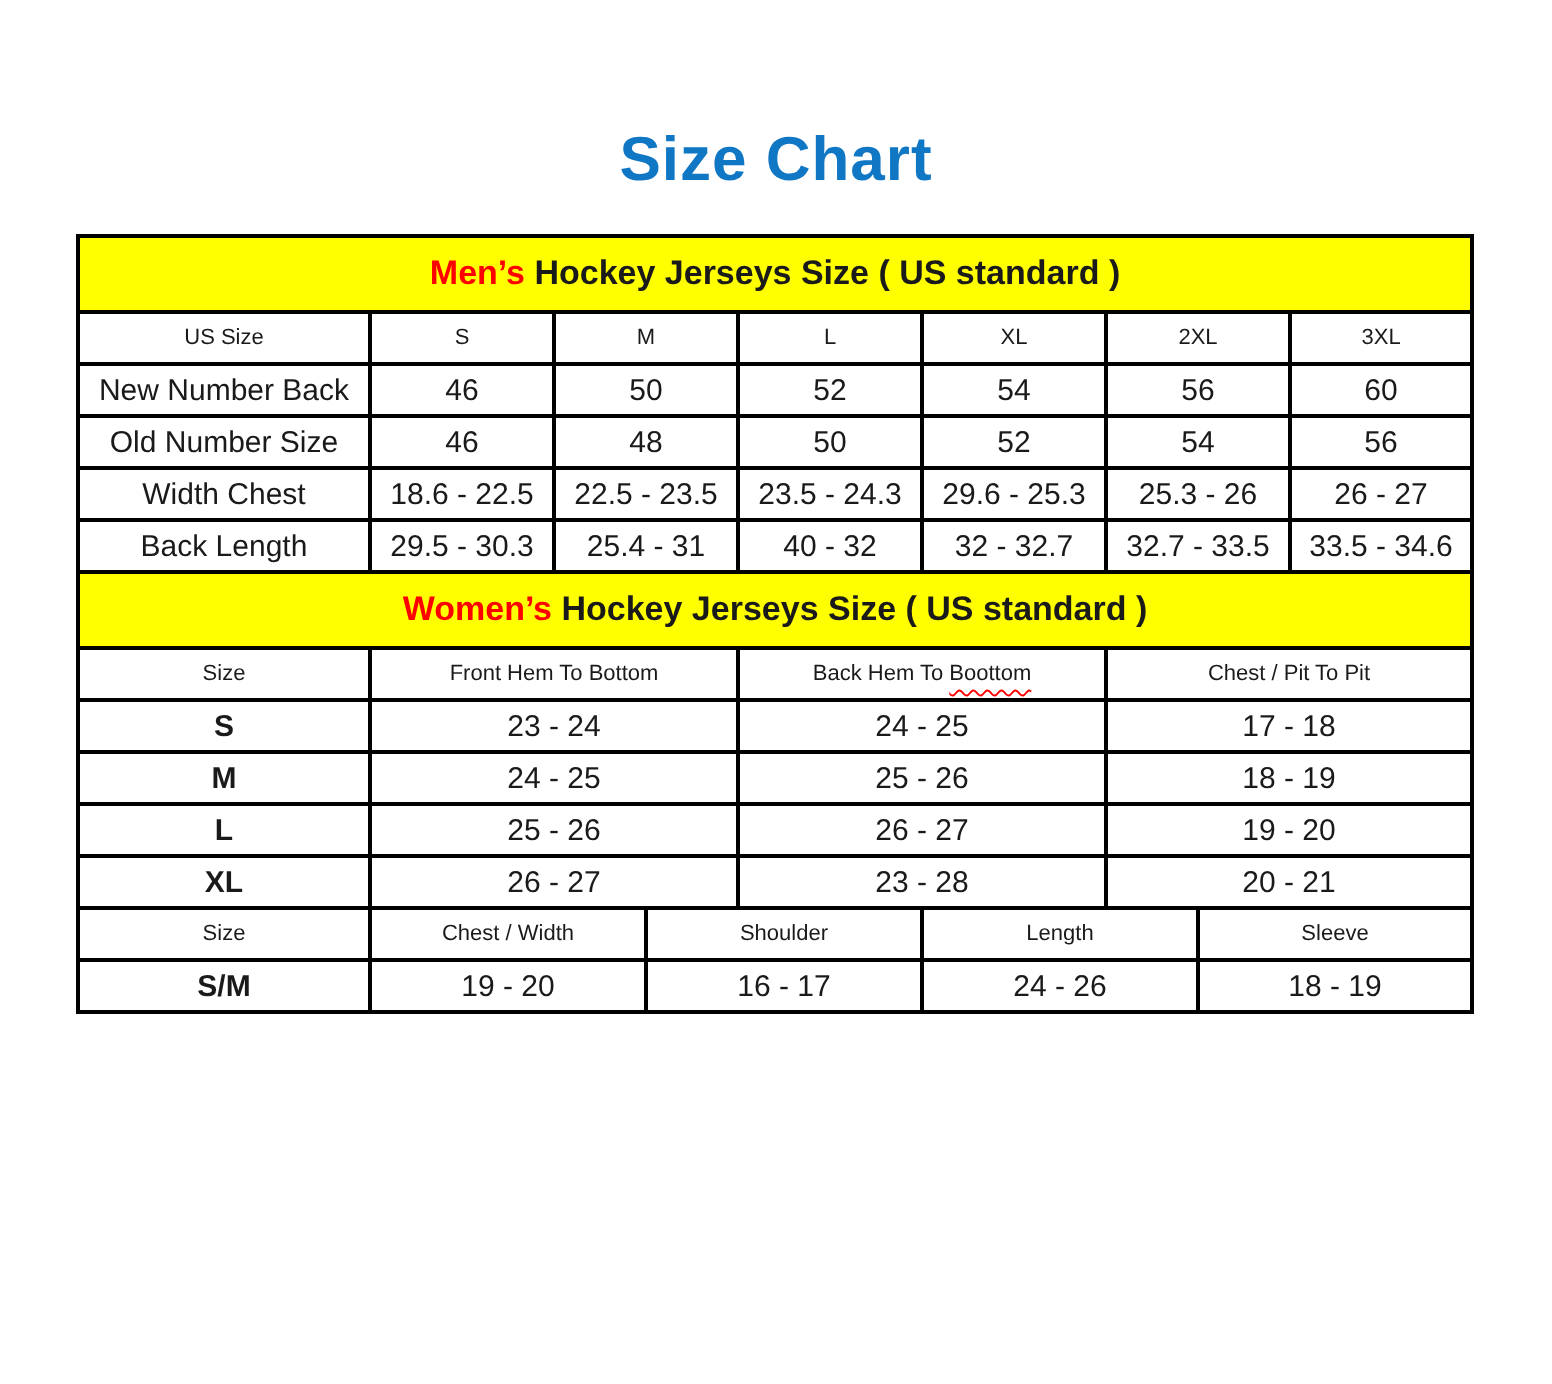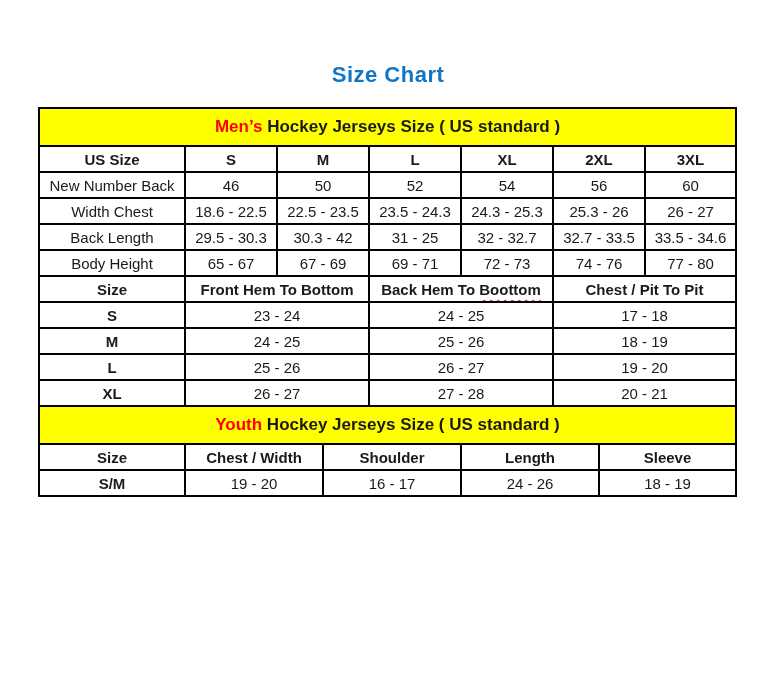--- a/index.html
+++ b/index.html
@@ -12,21 +12,21 @@
   html, body {
     width: 776px; height: 692px;
     background: #ffffff;
     font-family: "Liberation Sans", sans-serif;
     color: #1a1a1a;
     overflow: hidden;
   }
   .page-title {
     margin-top: 62px;
     text-align: center;
-    font-size: 22px;
+    font-size: 31px;
     font-weight: 700;
     color: var(--blue);
     letter-spacing: 0.5px;
   }
   .chart-wrap {
     width: 697px;
     margin: 19px 0 0 38px;
   }
   table.size-table {
     border-collapse: collapse;
@@ -45,22 +45,22 @@
   td.section-header-cell {
     background: var(--yellow);
     height: 38px;
     font-size: 17px;
     font-weight: 700;
     border-width: 3px 2px 3px 2px;
   }
   td.section-header-cell .accent { color: var(--red); }
   td.col-header {
     height: 26px;
-    font-size: 15px;
-    font-weight: 700;
+    font-size: 11px;
+    font-weight: 400;
   }
   td.row-label, td.value {
     height: 26px;
     font-size: 15px;
     font-weight: 400;
   }
   td.row-label.bold { font-weight: 700; }
   .wavy {
     text-decoration: underline;
     text-decoration-style: wavy;
@@ -102,57 +102,60 @@
         <tr>
           <td class="row-label">New Number Back</td>
           <td class="value">46</td>
           <td class="value">50</td>
           <td class="value">52</td>
           <td class="value">54</td>
           <td class="value">56</td>
           <td class="value">60</td>
         </tr>
         <tr>
+          <td class="row-label">Old Number Size</td>
+          <td class="value">46</td>
+          <td class="value">48</td>
+          <td class="value">50</td>
+          <td class="value">52</td>
+          <td class="value">54</td>
+          <td class="value">56</td>
+        </tr>
+        <tr>
           <td class="row-label">Width Chest</td>
           <td class="value">18.6 - 22.5</td>
           <td class="value">22.5 - 23.5</td>
           <td class="value">23.5 - 24.3</td>
-          <td class="value">24.3 - 25.3</td>
+          <td class="value">29.6 - 25.3</td>
           <td class="value">25.3 - 26</td>
           <td class="value">26 - 27</td>
         </tr>
         <tr>
           <td class="row-label">Back Length</td>
           <td class="value">29.5 - 30.3</td>
-          <td class="value">30.3 - 42</td>
-          <td class="value">31 - 25</td>
+          <td class="value">25.4 - 31</td>
+          <td class="value">40 - 32</td>
           <td class="value">32 - 32.7</td>
           <td class="value">32.7 - 33.5</td>
           <td class="value">33.5 - 34.6</td>
-        </tr>
-        <tr>
-          <td class="row-label">Body Height</td>
-          <td class="value">65 - 67</td>
-          <td class="value">67 - 69</td>
-          <td class="value">69 - 71</td>
-          <td class="value">72 - 73</td>
-          <td class="value">74 - 76</td>
-          <td class="value">77 - 80</td>
         </tr>
       </tbody>
     </table>
     <table class="size-table">
       <colgroup>
         <col style="width: 146px;">
         <col style="width: 184px;">
         <col style="width: 184px;">
         <col style="width: 183px;">
       </colgroup>
       <tbody>
         <tr>
+          <td colspan="4" class="section-header-cell"><span class="accent">Women’s</span> <span>Hockey Jerseys Size ( US standard )</span></td>
+        </tr>
+        <tr>
           <td class="col-header"><span>Size</span></td>
           <td class="col-header"><span>Front Hem To Bottom</span></td>
           <td class="col-header"><span>Back Hem To</span> <span class="wavy">Boottom</span></td>
           <td class="col-header"><span>Chest / Pit To Pit</span></td>
         </tr>
         <tr>
           <td class="row-label bold">S</td>
           <td class="value">23 - 24</td>
           <td class="value">24 - 25</td>
           <td class="value">17 - 18</td>
@@ -165,38 +168,35 @@
         </tr>
         <tr>
           <td class="row-label bold">L</td>
           <td class="value">25 - 26</td>
           <td class="value">26 - 27</td>
           <td class="value">19 - 20</td>
         </tr>
         <tr>
           <td class="row-label bold">XL</td>
           <td class="value">26 - 27</td>
-          <td class="value">27 - 28</td>
+          <td class="value">23 - 28</td>
           <td class="value">20 - 21</td>
         </tr>
       </tbody>
     </table>
     <table class="size-table">
       <colgroup>
         <col style="width: 146px;">
         <col style="width: 138px;">
         <col style="width: 138px;">
         <col style="width: 138px;">
         <col style="width: 137px;">
       </colgroup>
       <tbody>
         <tr>
-          <td colspan="5" class="section-header-cell"><span class="accent">Youth</span> <span>Hockey Jerseys Size ( US standard )</span></td>
-        </tr>
-        <tr>
           <td class="col-header"><span>Size</span></td>
           <td class="col-header"><span>Chest / Width</span></td>
           <td class="col-header"><span>Shoulder</span></td>
           <td class="col-header"><span>Length</span></td>
           <td class="col-header"><span>Sleeve</span></td>
         </tr>
         <tr>
           <td class="row-label bold">S/M</td>
           <td class="value">19 - 20</td>
           <td class="value">16 - 17</td>

